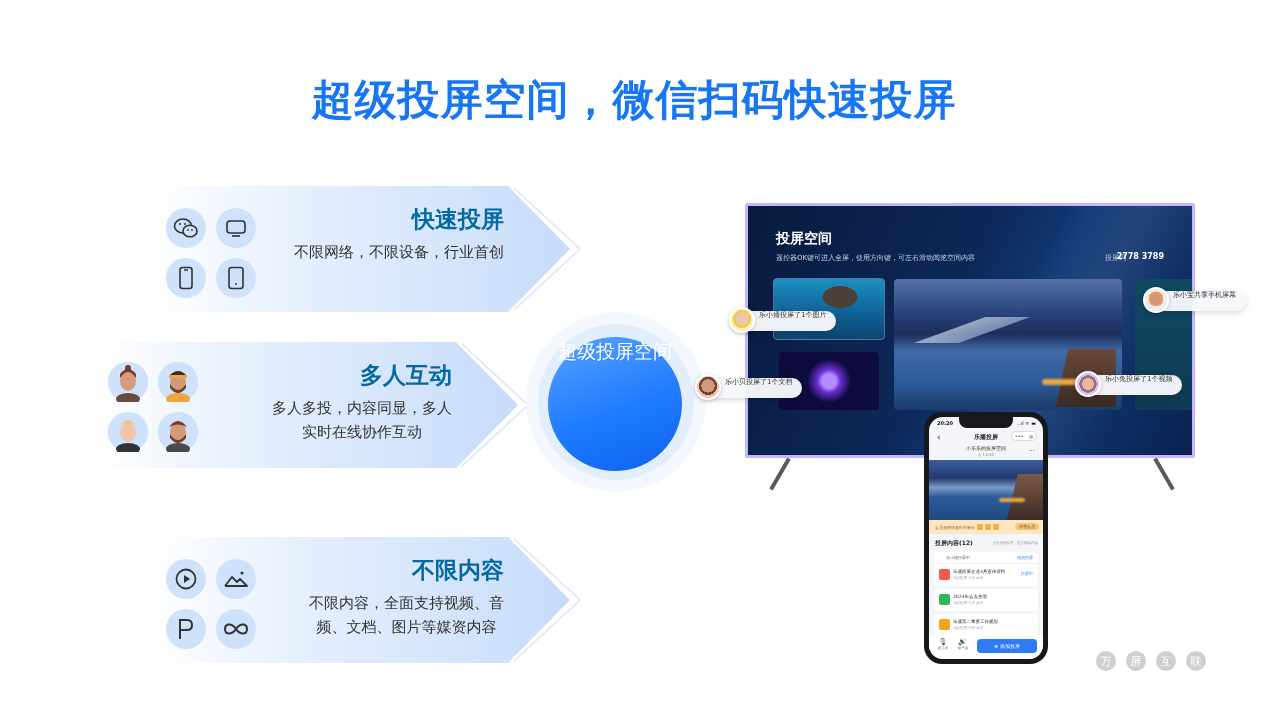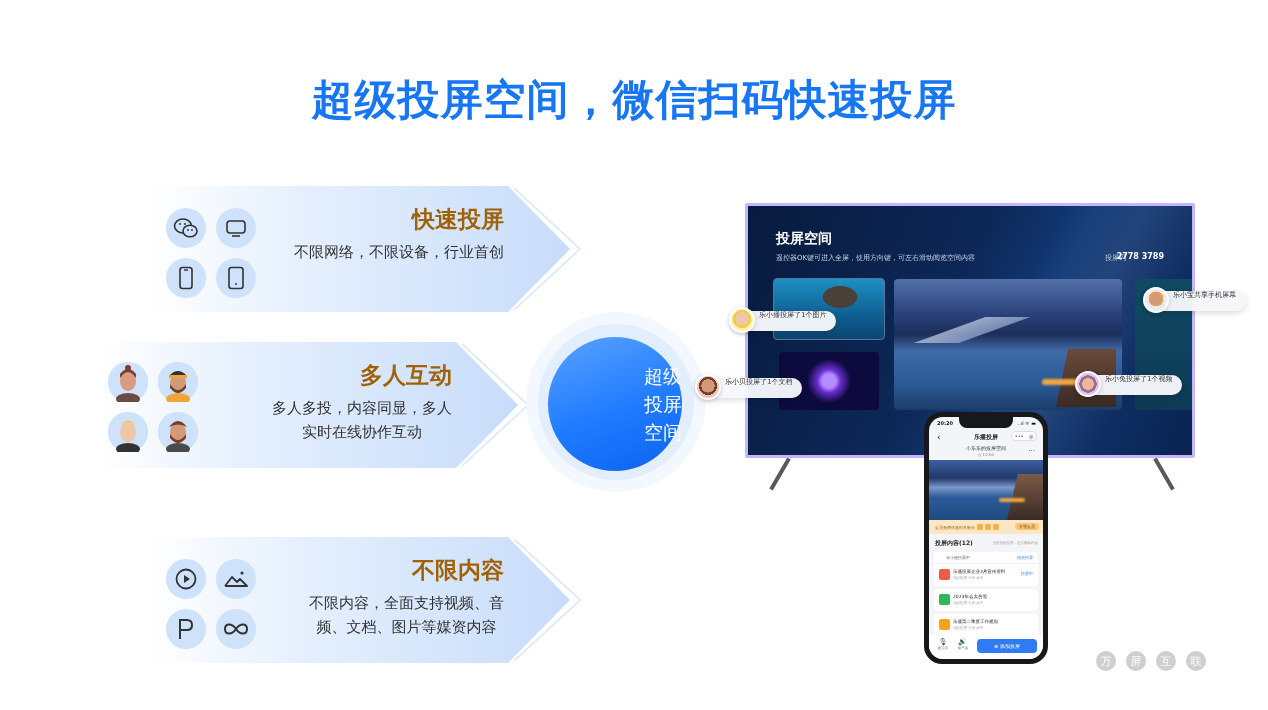--- a/index.html
+++ b/index.html
@@ -13,36 +13,36 @@
 
   
   .feature { position: absolute; height: 126px; }
   .feature .arrow-bg { position: absolute; inset: 0; }
   .feature .icons { position: absolute; left: 12px; top: 18px; width: 96px; height: 96px; }
   .feature .icon-circle {
     position: absolute; width: 40px; height: 40px; border-radius: 50%;
     background: #cfe2fb; display: flex; align-items: center; justify-content: center;
   }
   .feature .heading {
-    position: absolute; right: 84px; top: 18px; font-size: 23px; font-weight: bold; color: #a16207;
+    position: absolute; right: 84px; top: 18px; font-size: 23px; font-weight: bold; color: #0369a1;
     white-space: nowrap;
   }
   .feature .desc {
     position: absolute; right: 84px; top: 54px; font-size: 15px; line-height: 24px; color: #333;
     text-align: center; white-space: nowrap;
   }
 
   
   .halo1 { position: absolute; left: 526px; top: 312px; width: 180px; height: 180px; border-radius: 50%; background: #f3f8ff; }
   .halo2 { position: absolute; left: 538px; top: 324px; width: 156px; height: 156px; border-radius: 50%; background: #e3eefd; }
   .core {
     position: absolute; left: 548px; top: 337px; width: 134px; height: 134px; border-radius: 50%;
     background: linear-gradient(160deg, #5aa2ff 0%, #1f7bff 55%, #0d63f0 100%);
     color: #fff; font-size: 19px; line-height: 28px; text-align: center;
-    display: flex; flex-direction: column; justify-content: center; align-items: flex-end;
+    display: flex; flex-direction: row; justify-content: center; align-items: flex-start;
   }
 
   
   .tv {
     position: absolute; left: 745px; top: 203px; width: 450px; height: 255px;
     background: #c4b5fd; border-radius: 2px; padding: 3px;
   }
   .tv-screen {
     position: relative; width: 100%; height: 100%; overflow: hidden;
     background: linear-gradient(115deg, #081a3d 0%, #0d2858 45%, #123a78 62%, #0a2350 100%);

